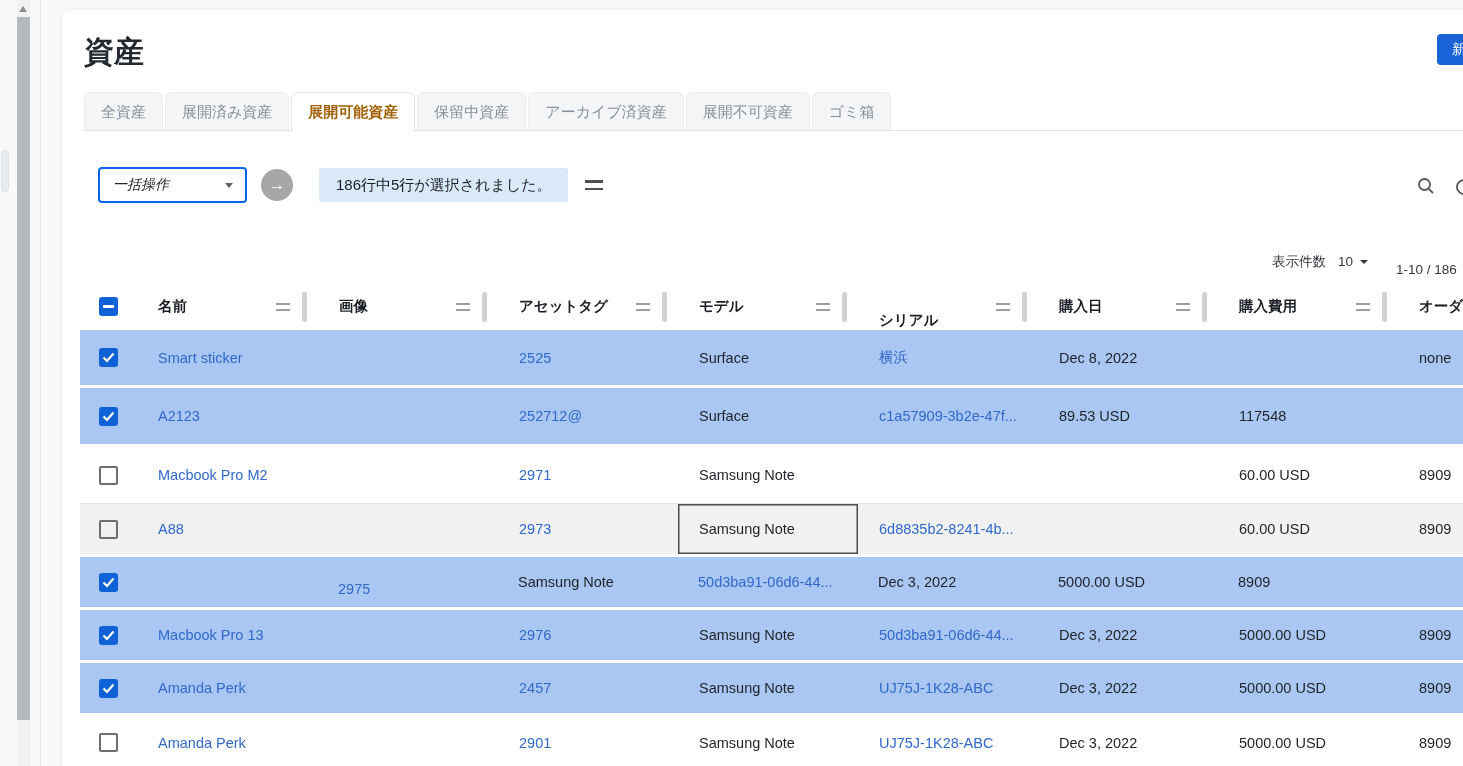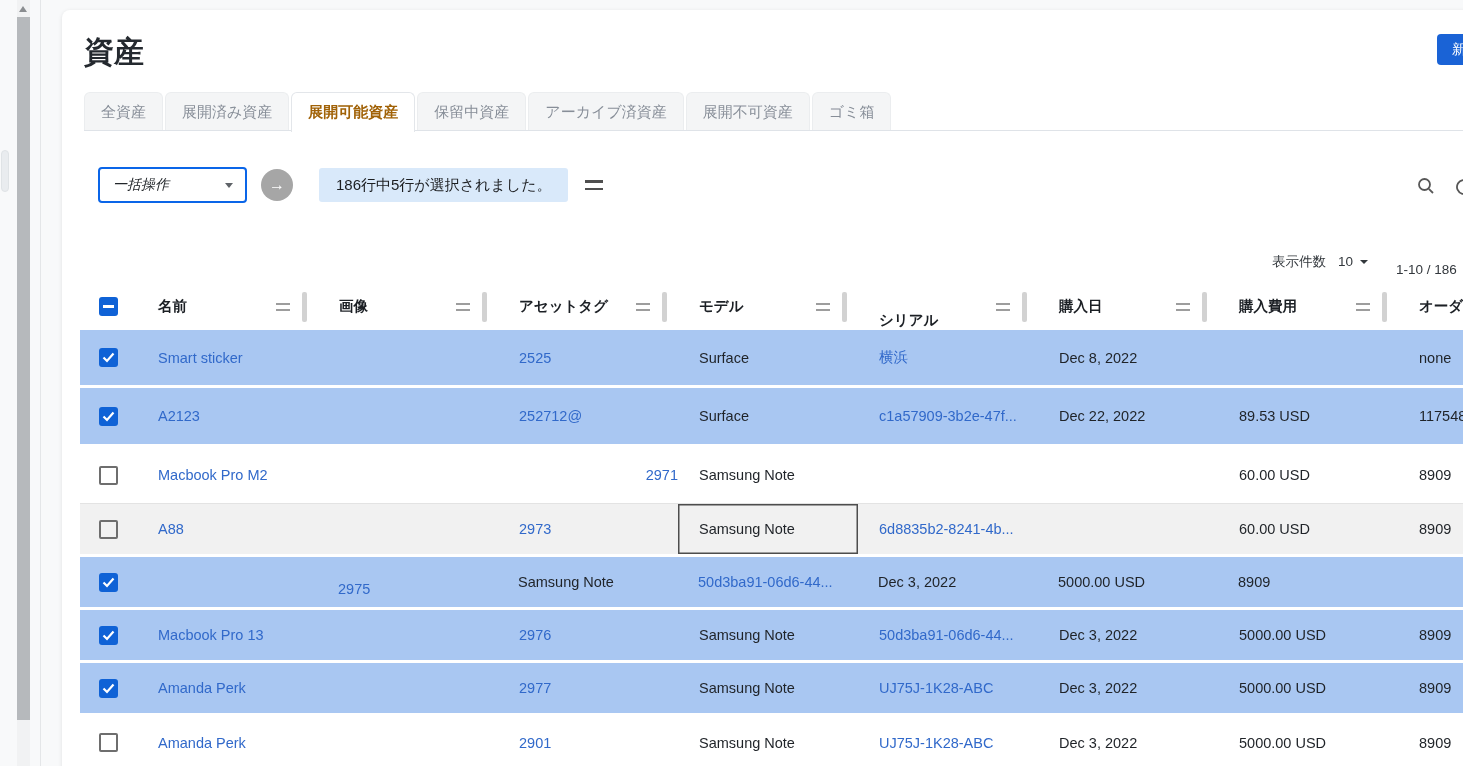--- a/index.html
+++ b/index.html
@@ -257,38 +257,35 @@
           <div class="cell" style="width: 180px;">
             <a class="lnk" href="#">252712@</a>
           </div>
           <div class="cell" style="width: 180px;">
             <span>Surface</span>
           </div>
           <div class="cell" style="width: 180px;">
             <a class="lnk" href="#">c1a57909-3b2e-47f...</a>
           </div>
           <div class="cell" style="width: 180px;">
-            <span>Dec 22, 2022</span>
-          </div>
-          <div class="cell" style="width: 180px;">
             <span>89.53 USD</span>
           </div>
           <div class="cell" style="width: 180px;">
             <span>117548</span>
           </div>
         </div>
         <div class="trow brow plain">
           <div class="cell cbcell" style="width: 57px;">
             <span class="cb off"></span>
           </div>
           <div class="cell" style="width: 181px;">
             <a class="lnk" href="#">Macbook Pro M2</a>
           </div>
           <div class="cell" style="width: 180px;"></div>
-          <div class="cell" style="width: 180px; justify-content: flex-end;">
+          <div class="cell" style="width: 180px;">
             <a class="lnk" href="#">2971</a>
           </div>
           <div class="cell" style="width: 180px;">
             <span>Samsung Note</span>
           </div>
           <div class="cell" style="width: 180px;"></div>
           <div class="cell" style="width: 180px;"></div>
           <div class="cell" style="width: 180px;">
             <span>60.00 USD</span>
           </div>
@@ -386,21 +383,21 @@
               <svg width="13" height="11" viewBox="0 0 13 11">
                 <polyline points="1.5,5.5 5,9 11.5,1.5" fill="none" stroke="#fff" stroke-width="2.2"></polyline>
               </svg>
             </span>
           </div>
           <div class="cell" style="width: 181px;">
             <a class="lnk" href="#">Amanda Perk</a>
           </div>
           <div class="cell" style="width: 180px;"></div>
           <div class="cell" style="width: 180px;">
-            <a class="lnk" href="#">2977</a>
+            <a class="lnk" href="#">2457</a>
           </div>
           <div class="cell" style="width: 180px;">
             <span>Samsung Note</span>
           </div>
           <div class="cell" style="width: 180px;">
             <a class="lnk" href="#">UJ75J-1K28-ABC</a>
           </div>
           <div class="cell" style="width: 180px;">
             <span>Dec 3, 2022</span>
           </div>

